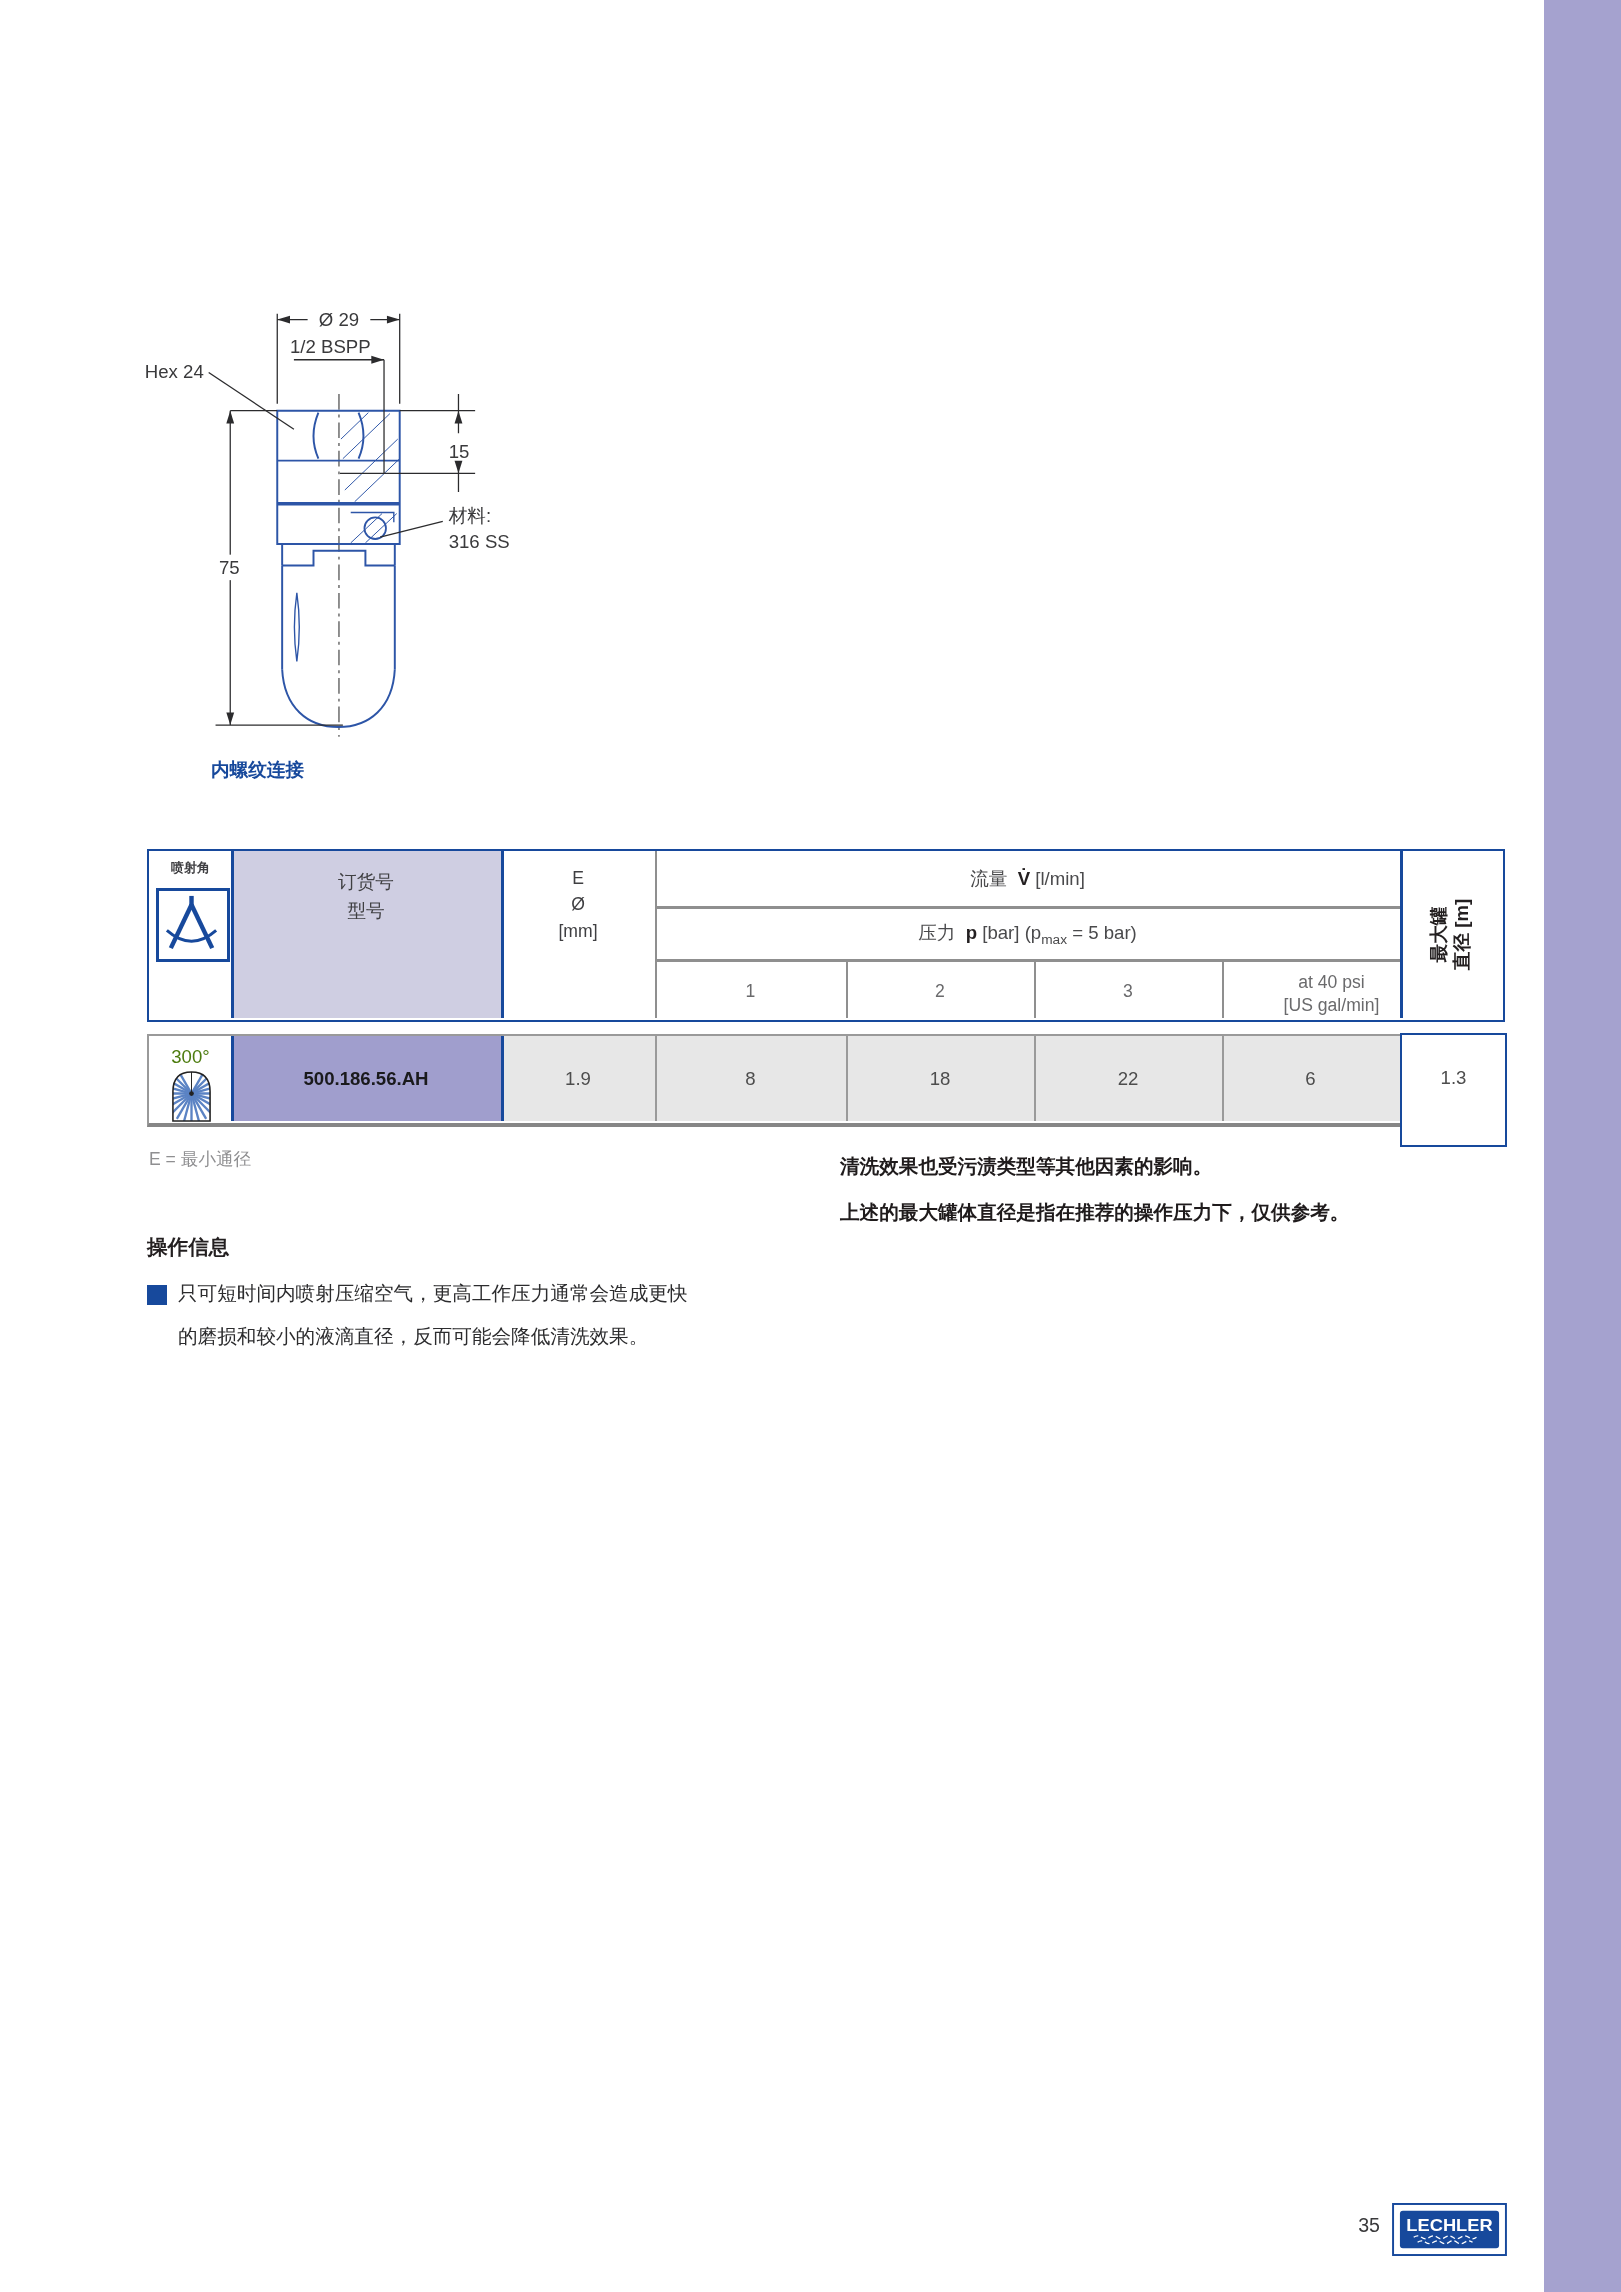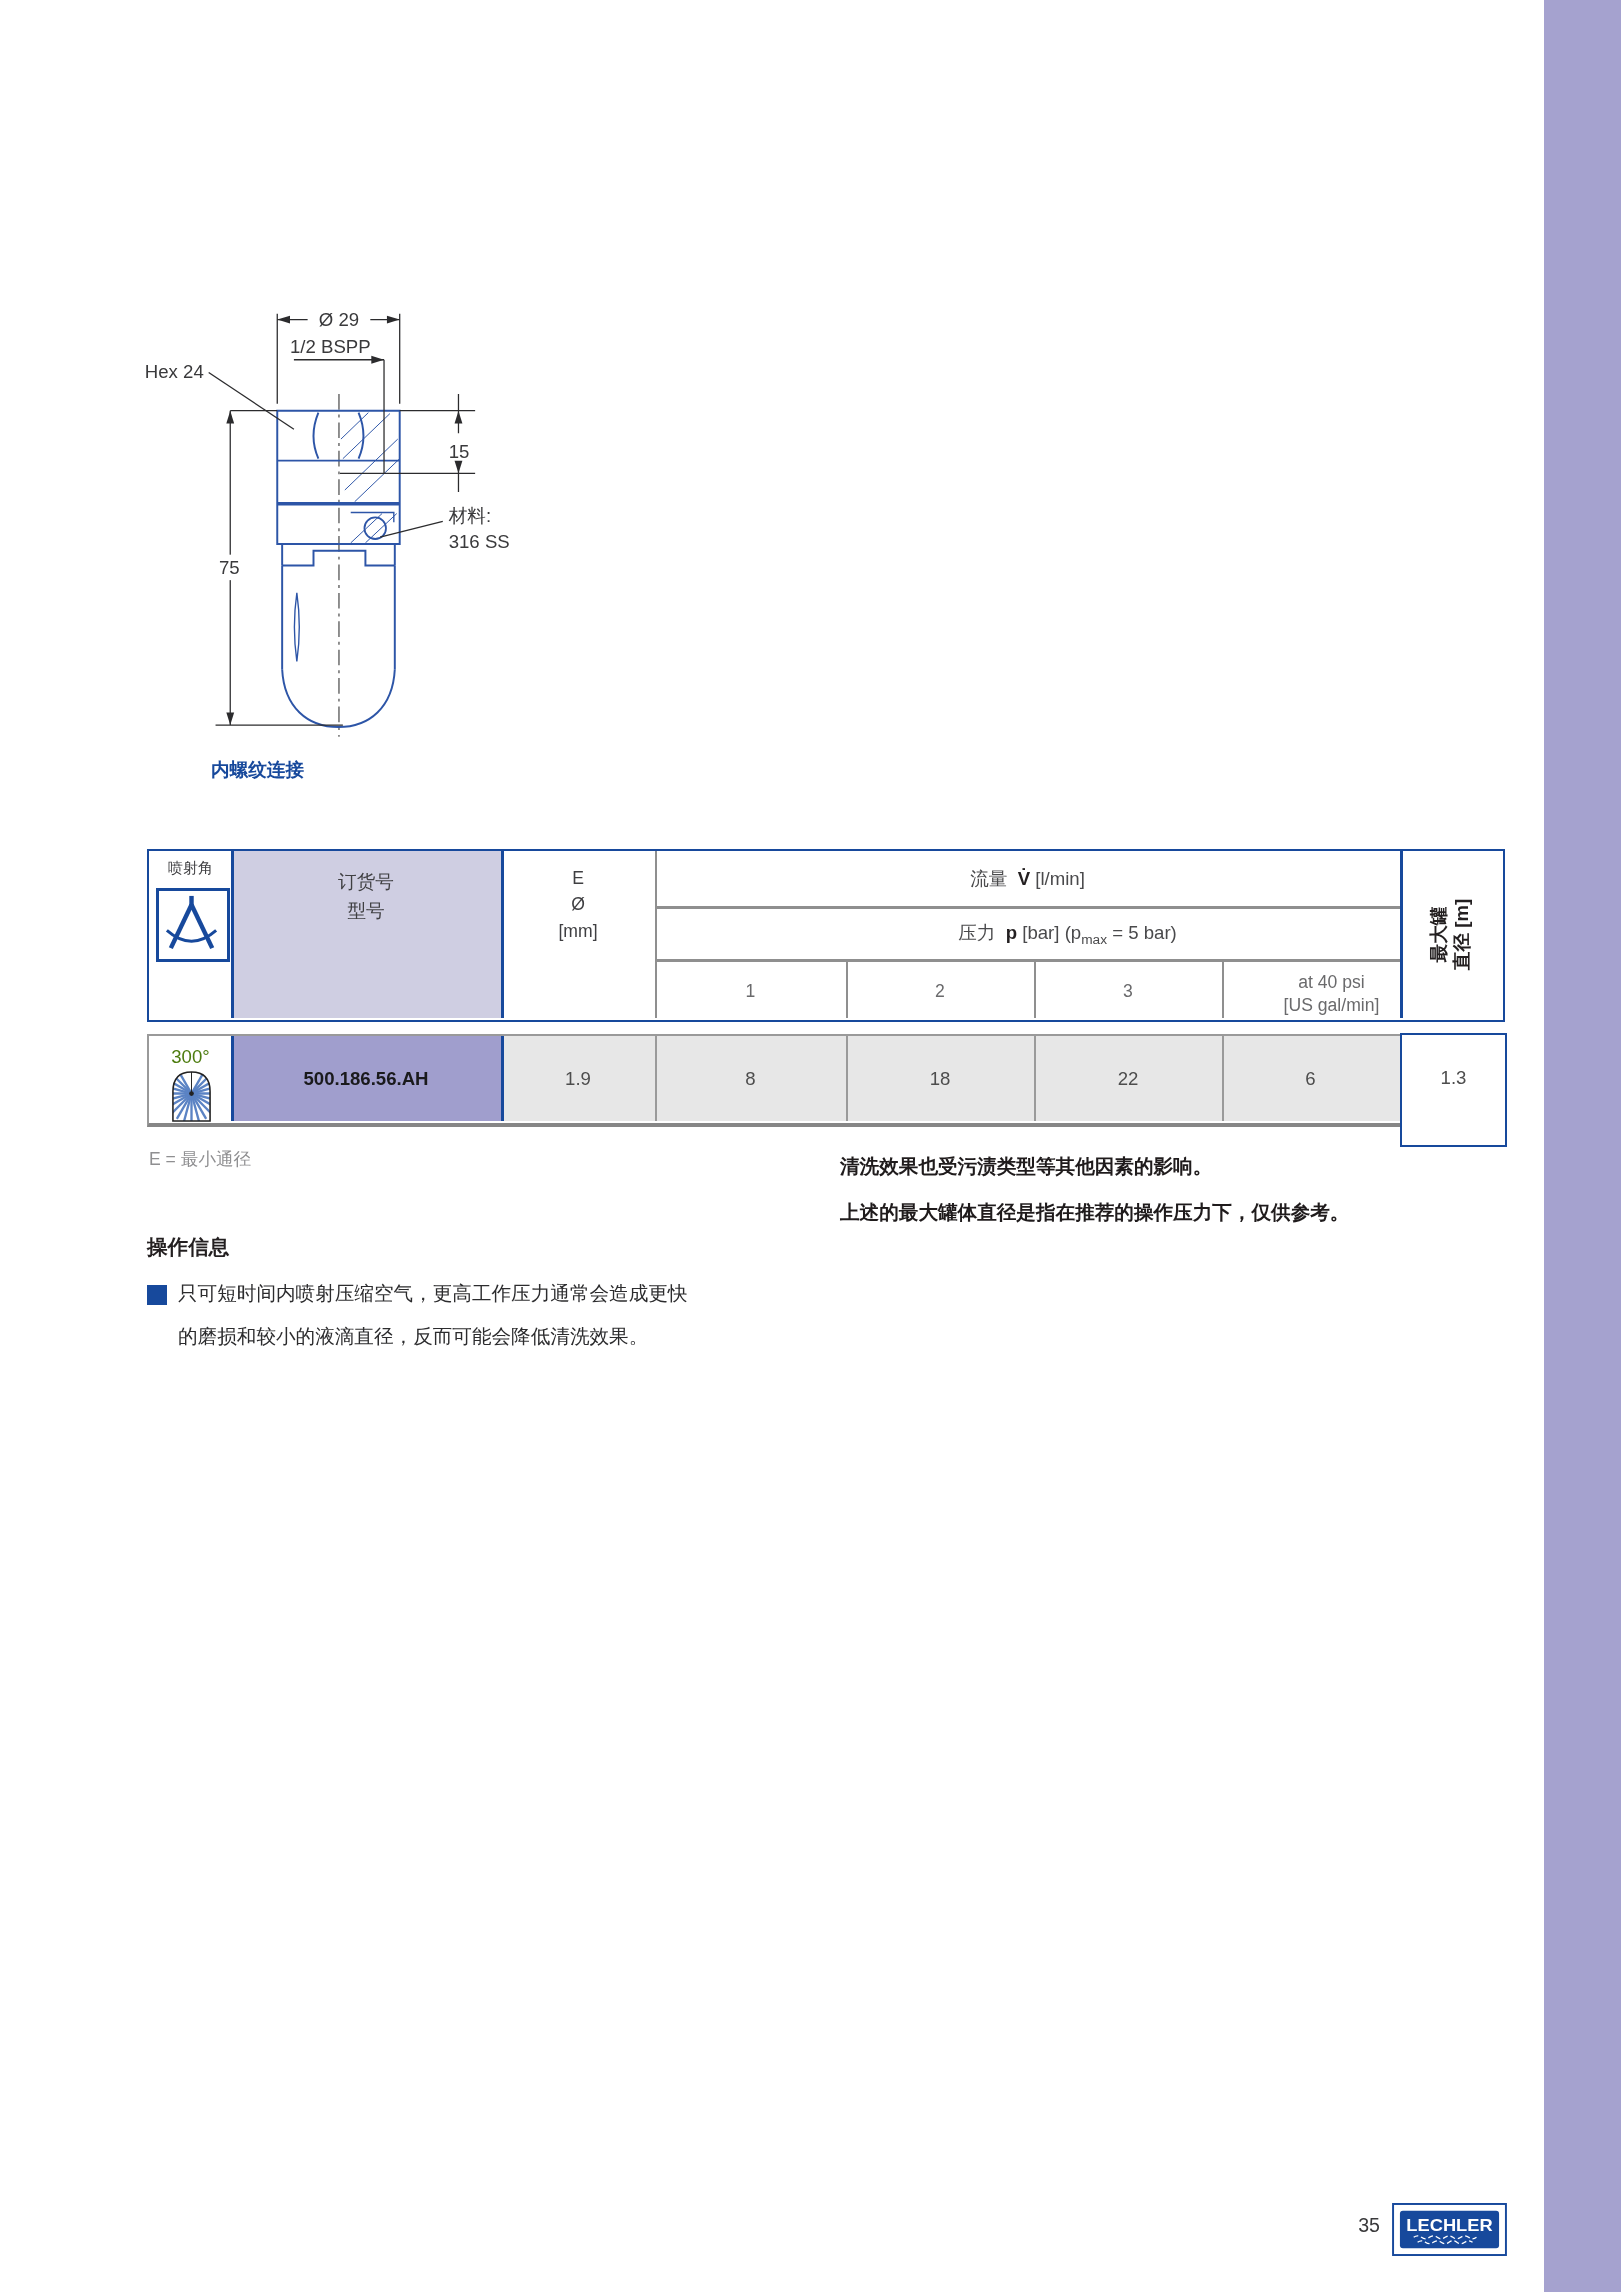--- a/index.html
+++ b/index.html
@@ -12,21 +12,21 @@
   .caption { position:absolute; left:211px; top:757px; font-size:18.6px; font-weight:bold; color:#17499c; }
 
   
   .spec-table { position:absolute; left:147px; top:849px; width:1358px; height:284px; }
   .t-header { position:absolute; left:0; top:0; width:1358px; height:173px; border:2.9px solid #17499c; background:#fff; }
   .t-header .cell, .t-row .cell { position:absolute; text-align:center; color:#3f3f42; }
   .bg-lav { position:absolute; left:82px; top:0; width:270px; height:167px; background:#cfcee2; }
   .vl-blue { position:absolute; top:0; width:2.9px; height:167px; background:#17499c; }
   .vl-gray { position:absolute; background:#8f8f8f; }
   .hl-gray { position:absolute; left:506px; width:745px; height:2.9px; background:#8f8f8f; }
-  .hdr-cjk { font-weight:normal; font-size:15px; color:#231f20; }
+  .hdr-cjk { font-weight:bold; font-size:13px; color:#231f20; }
   .hdr-gray { font-size:17.6px; color:#6a6a6c; line-height:26.5px; }
   .angle-box { position:absolute; left:6.9px; top:37px; width:74px; height:74px; border:3.9px solid #17499c; background:#fff; }
   .flow-line { position:absolute; left:506px; width:745px; text-align:center; color:#4a4a4c; font-size:18.6px; }
   .sub-num { position:absolute; top:110px; height:60px; line-height:60px; font-size:17.6px; color:#6a6a6c; text-align:center; }
   .vtext-wrap { position:absolute; left:1251px; top:0; width:101px; height:167px; display:flex; align-items:center; justify-content:center; }
   .vtext { transform:rotate(-90deg); white-space:nowrap; font-weight:bold; font-size:18.6px; color:#231f20; text-align:center; line-height:22.5px; }
 
   .t-row { position:absolute; left:0; top:185px; width:1358px; height:93px; background:#fff;
            border:2.9px solid #9a9a9a; border-bottom:4.9px solid #868686; }
   .t-row .strip { position:absolute; top:0; height:85px; }
@@ -145,21 +145,21 @@
 
       <div class="cell hdr-gray" style="left:352px; top:13.7px; width:154px;">
         <div>E</div>
         <div>Ø</div>
         <div>[mm]</div>
       </div>
 
       <div class="flow-line" style="top:0; height:55px; line-height:55px;">
         <span>流量</span>&nbsp;&nbsp;<b style="color:#231f20;">V̇</b>&nbsp;<span>[l/min]</span>
       </div>
-      <div class="flow-line" style="top:55px; height:53px; line-height:53px;margin-left:40px;">
+      <div class="flow-line" style="top:55px; height:53px; line-height:53px;">
         <span>压力</span>&nbsp;&nbsp;<b style="color:#231f20;">p</b>&nbsp;<span>[bar] (p</span><sub style="font-size:13.7px;">max</sub><span> = 5 bar)</span>
       </div>
 
       <div class="sub-num" style="left:506px; width:191px;">1</div>
       <div class="sub-num" style="left:697px; width:188px;">2</div>
       <div class="sub-num" style="left:885px; width:188px;">3</div>
       <div class="sub-num" style="left:1073px; width:191px; line-height:23.5px; padding-top:9.8px;padding-left:28px;">
         <div>at 40 psi</div>
         <div>[US gal/min]</div>
       </div>

